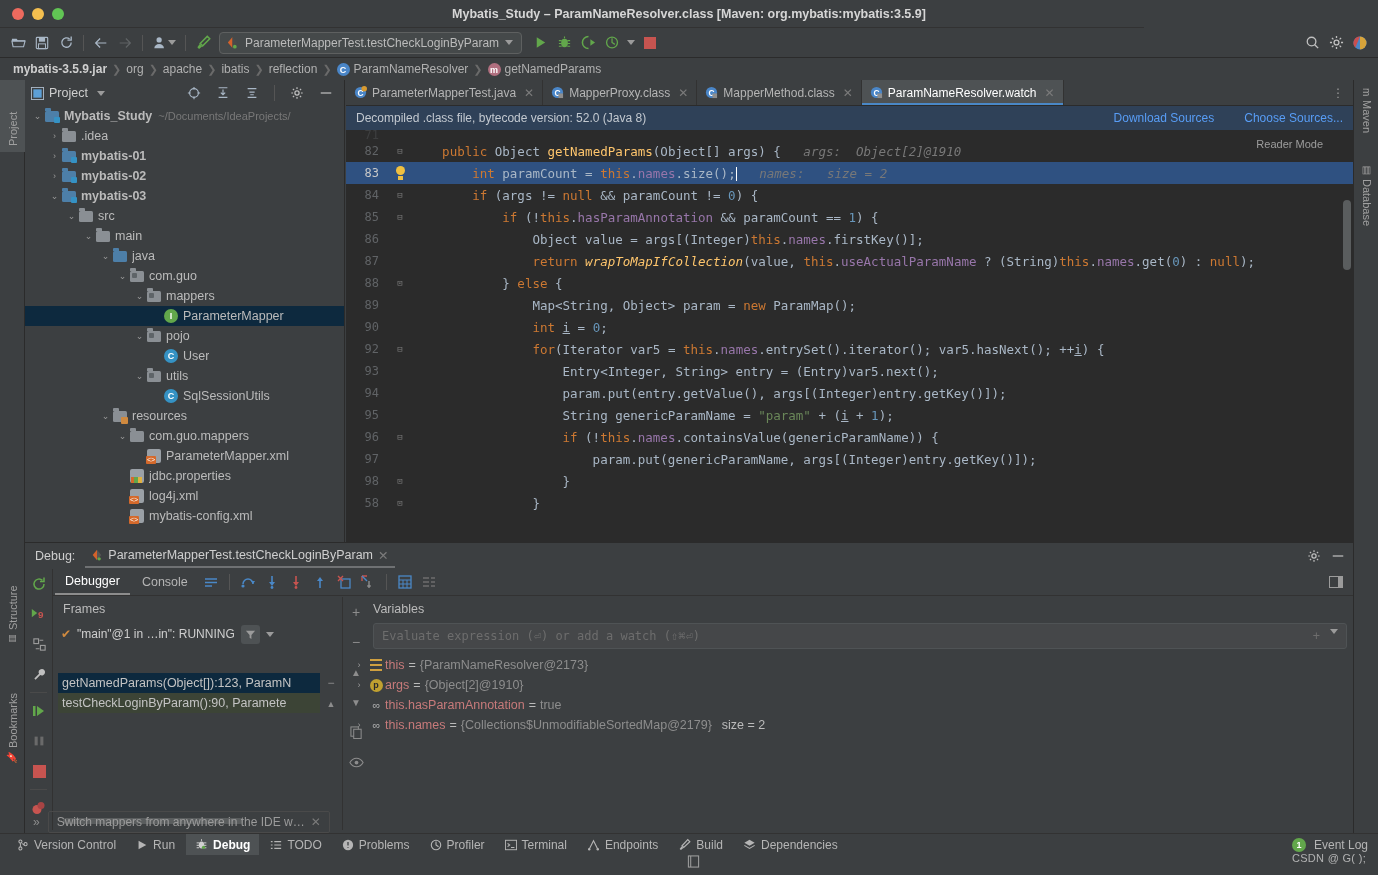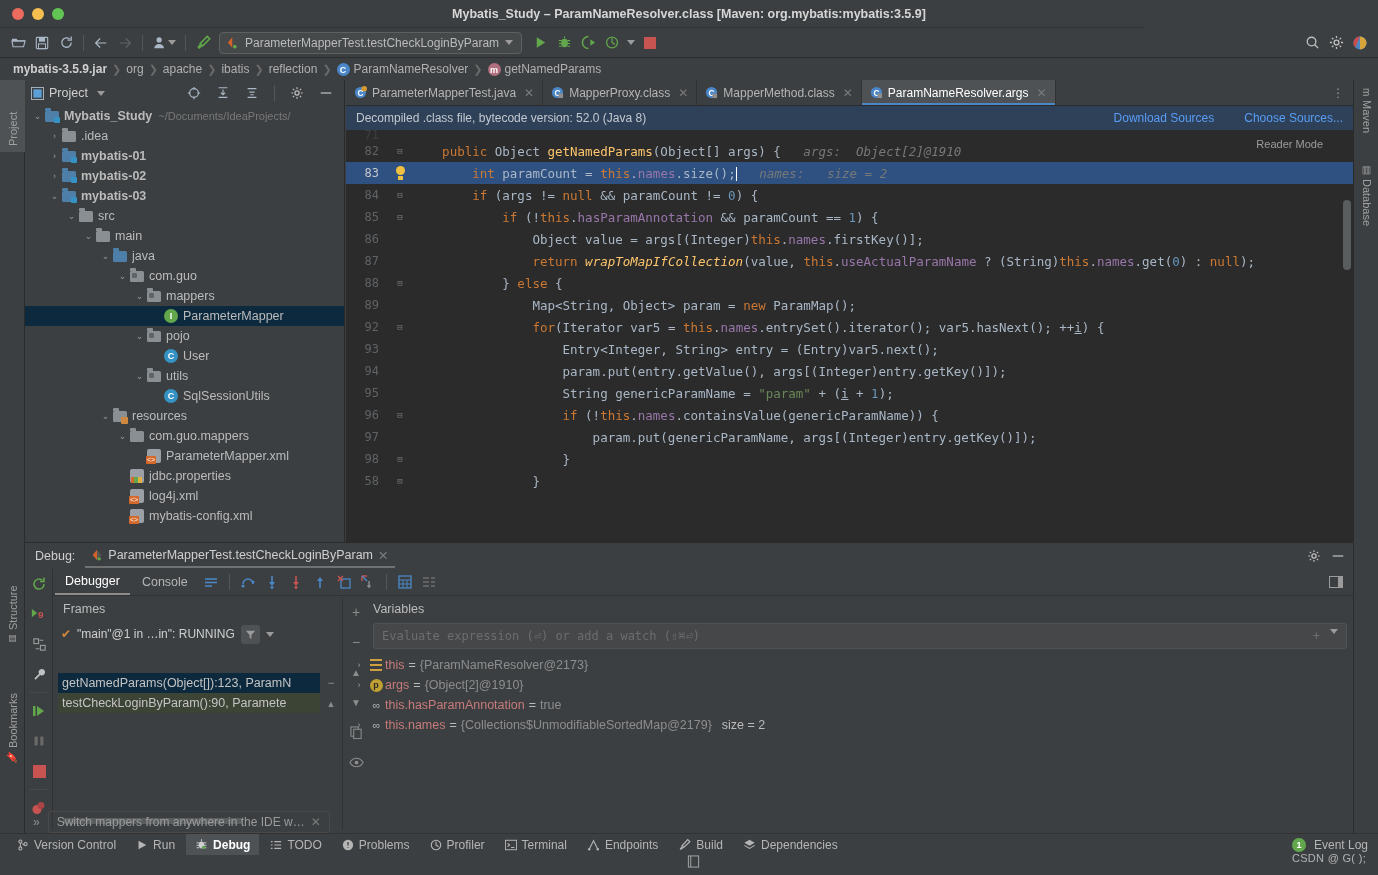--- a/index.html
+++ b/index.html
@@ -636,21 +636,21 @@
           <span class="x">✕</span>
         </div>
         <div class="etab active">
           <span>
             <svg width="13" height="13" viewBox="0 0 14 14">
               <circle cx="7" cy="7" r="6" fill="#4a86c8"></circle>
               <text x="7" y="10.5" font-size="9" fill="#fff" text-anchor="middle" font-family="sans-serif" font-weight="bold">C</text>
               <rect x="8" y="8" width="5" height="5" fill="#8d8d8d"></rect>
             </svg>
           </span>
-          <span>ParamNameResolver.args</span>
+          <span>ParamNameResolver.watch</span>
           <span class="x">✕</span>
         </div>
         <div class="tabs-spacer"></div>
         <div class="etab" style="border-right: none;">
           <span style="letter-spacing:1px;color:#9b9b9b">⋮</span>
         </div>
       </div>
     <div class="notice">
       <span>Decompiled .class file, bytecode version: 52.0 (Java 8)</span>
       <span class="links">
@@ -708,20 +708,25 @@
             <span class="gutter-no">88</span>
             <span class="gutter-mk">
               <span class="fold">⊡</span>
             </span>
             <span class="ctext"><span class="st">            } </span><span class="k">else </span><span class="st">{</span></span>
           </div>
           <div class="crow">
             <span class="gutter-no">89</span>
             <span class="gutter-mk"></span>
             <span class="ctext"><span class="st">                Map&lt;String, Object&gt; param = </span><span class="k">new </span><span class="st">ParamMap();</span></span>
+          </div>
+          <div class="crow">
+            <span class="gutter-no">90</span>
+            <span class="gutter-mk"></span>
+            <span class="ctext"><span class="st">                </span><span class="k">int </span><span class="st" style="text-decoration:underline">i</span><span class="st"> = </span><span class="n">0</span><span class="st">;</span></span>
           </div>
           <div class="crow">
             <span class="gutter-no">92</span>
             <span class="gutter-mk">
               <span class="fold">⊟</span>
             </span>
             <span class="ctext"><span class="st">                </span><span class="k">for</span><span class="st">(Iterator var5 = </span><span class="k">this</span><span class="st">.</span><span class="f">names</span><span class="st">.entrySet().iterator(); var5.hasNext(); ++</span><span class="st" style="text-decoration:underline">i</span><span class="st">) {</span></span>
           </div>
           <div class="crow">
             <span class="gutter-no">93</span>

